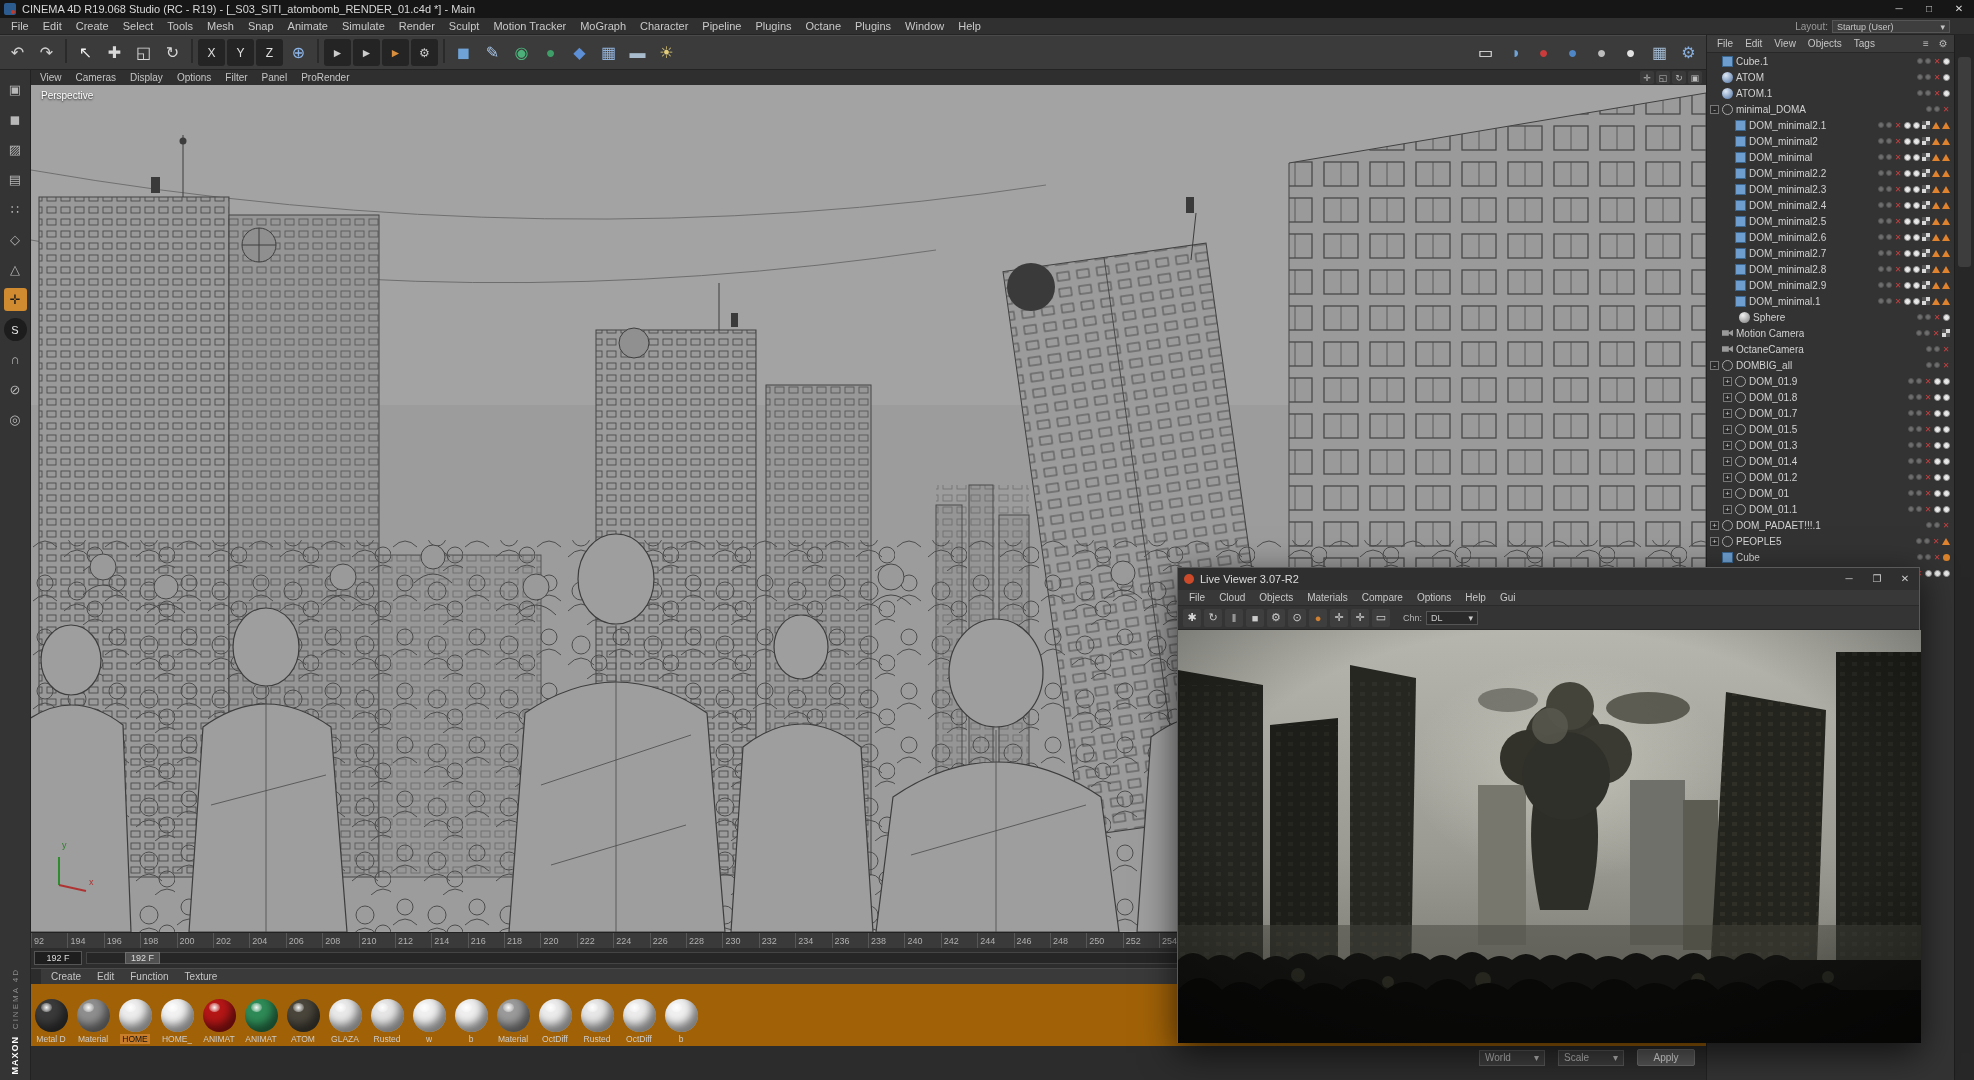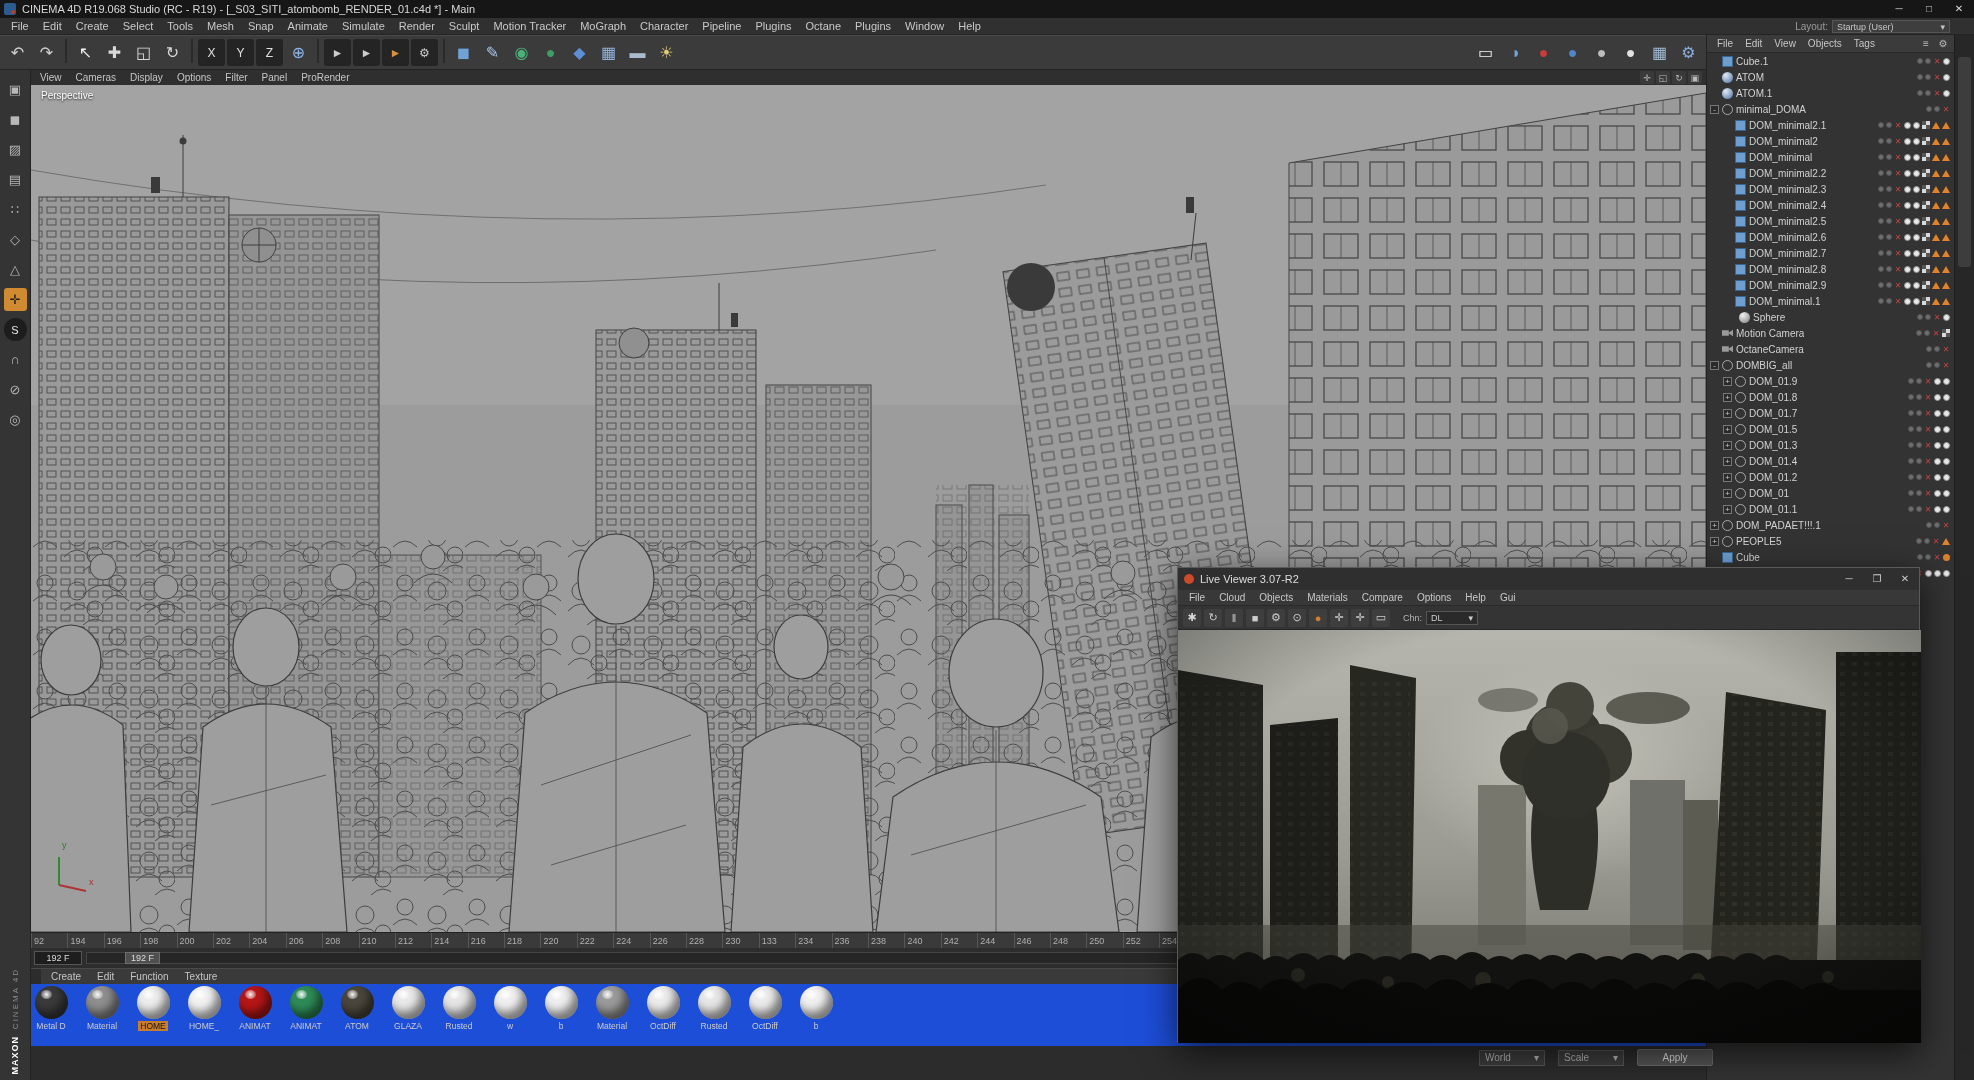--- a/index.html
+++ b/index.html
@@ -46,21 +46,21 @@
   .ruler{position:absolute;left:0;top:862px;width:100%;height:16px;background:#3a3a3a;border-top:1px solid #222;display:flex;overflow:hidden}
   .tick{flex:0 0 36.4px;border-left:1px solid #575757;padding-left:2px;font-size:9px;line-height:16px;color:#b0b0b0}
   .framerow{position:absolute;left:0;top:878px;width:100%;height:20px;background:#2d2d2d;display:flex;align-items:center;gap:4px;padding:0 3px}
   .frame-field{width:48px;height:14px;background:#1e1e1e;border:1px solid #555;color:#ddd;font-size:9px;display:flex;align-items:center;justify-content:center}
   .slider{flex:1;height:12px;background:#262626;border:1px solid #444;position:relative}
   .slider-marker{position:absolute;left:38px;top:-1px;height:12px;padding:0 5px;background:#4f4f4f;border:1px solid #6e6e6e;color:#ddd;font-size:9px;line-height:11px}
   
   .mat-menubar{position:absolute;left:0;top:898px;width:100%;height:16px;background:#3a3a3a;border-top:1px solid #4a4a4a;display:flex;align-items:center;font-size:10px;color:#c5c5c5}
   .mat-grip{width:10px;height:100%;background:#2c2c2c;margin-right:2px}
   .mat-mi{padding:0 8px;line-height:16px}
-  .mats{position:absolute;left:0;top:914px;width:100%;height:62px;background:#1d4ed8;display:flex;align-items:flex-start;gap:15px;padding:2px}
+  .mats{position:absolute;left:0;top:914px;width:100%;height:62px;background:#a16207;display:flex;align-items:flex-end;gap:6px;padding:2px}
   .mat{width:36px;display:flex;flex-direction:column;align-items:center;flex:none}
   .mat-sphere{width:33px;height:33px;border-radius:50%;position:relative;box-shadow:inset -5px -7px 9px rgba(0,0,0,.5);background:#ddd}
   .mat-hl-spot{position:absolute;left:20%;top:12%;width:34%;height:26%;border-radius:50%;background:radial-gradient(circle,rgba(255,255,255,.95),rgba(255,255,255,0))}
   .mat-name{font-size:8.5px;color:#ccc;margin-top:2px;max-width:36px;overflow:hidden;white-space:nowrap}
   .mat-name.hl{background:#c87d2a;color:#141414;padding:0 2px}
   .bottom-strip{position:absolute;left:0;top:976px;width:100%;height:34px;background:#2c2c2c}
   
   .right-panel{position:absolute;left:1706px;top:35px;width:248px;height:1045px;background:#333;border-left:1px solid #222}
   .om-menubar{height:18px;background:#3b3b3b;border-bottom:1px solid #272727;display:flex;align-items:center;font-size:10px;color:#c5c5c5;padding:0 4px}
   .om-mi{padding:0 6px;line-height:18px}
@@ -99,21 +99,21 @@
   .lv-menubar{height:16px;background:#383838;border-bottom:1px solid #2a2a2a;display:flex;align-items:center;font-size:10px;color:#c8c8c8;padding-left:4px}
   .lv-mi{padding:0 7px;line-height:16px}
   .lv-toolbar{height:24px;background:#343434;display:flex;align-items:center;gap:3px;padding:0 5px;border-bottom:1px solid #262626}
   .lv-tool{width:18px;height:18px;display:flex;align-items:center;justify-content:center;font-size:11px;color:#ccc;background:#3e3e3e;border-radius:2px}
   .lv-chn{display:flex;align-items:center;gap:4px;margin-left:10px;font-size:9px;color:#b5b5b5}
   .lv-chn-select{width:52px;height:14px;background:#2a2a2a;border:1px solid #555;display:flex;align-items:center;justify-content:space-between;padding:0 4px;font-size:9px;color:#ccc}
   .lv-image{position:absolute;left:0;top:62px;width:743px;height:413px;background:#8a8a84;overflow:hidden}
   
   .footer-row{position:absolute;left:1479px;top:1049px;display:flex;gap:13px;z-index:6;align-items:center}
   .footer-select{width:66px;height:16px;background:#3d3d3d;border:1px solid #585858;display:flex;align-items:center;justify-content:space-between;padding:0 5px;font-size:10px;color:#b8b8b8}
-  .apply-btn{width:76px;height:17px;background:#565656;border:1px solid #6c6c6c;border-radius:2px;font-size:10px;color:#e0e0e0;display:flex;align-items:center;justify-content:center}
+  .apply-btn{width:58px;height:17px;background:#565656;border:1px solid #6c6c6c;border-radius:2px;font-size:10px;color:#e0e0e0;display:flex;align-items:center;justify-content:center}
 </style>
 </head>
 <body>
 
 <div id="app">
 
   <div class="titlebar">
     <span class="app-icon"></span>
     <span>CINEMA 4D R19.068 Studio (RC - R19) - [_S03_SITI_atombomb_RENDER_01.c4d *] - Main</span>
     <span class="win-controls">
@@ -368,21 +368,21 @@
         <span class="tick">212</span>
         <span class="tick">214</span>
         <span class="tick">216</span>
         <span class="tick">218</span>
         <span class="tick">220</span>
         <span class="tick">222</span>
         <span class="tick">224</span>
         <span class="tick">226</span>
         <span class="tick">228</span>
         <span class="tick">230</span>
-        <span class="tick">133</span>
+        <span class="tick">232</span>
         <span class="tick">234</span>
         <span class="tick">236</span>
         <span class="tick">238</span>
         <span class="tick">240</span>
         <span class="tick">242</span>
         <span class="tick">244</span>
         <span class="tick">246</span>
         <span class="tick">248</span>
         <span class="tick">250</span>
         <span class="tick">252</span>

